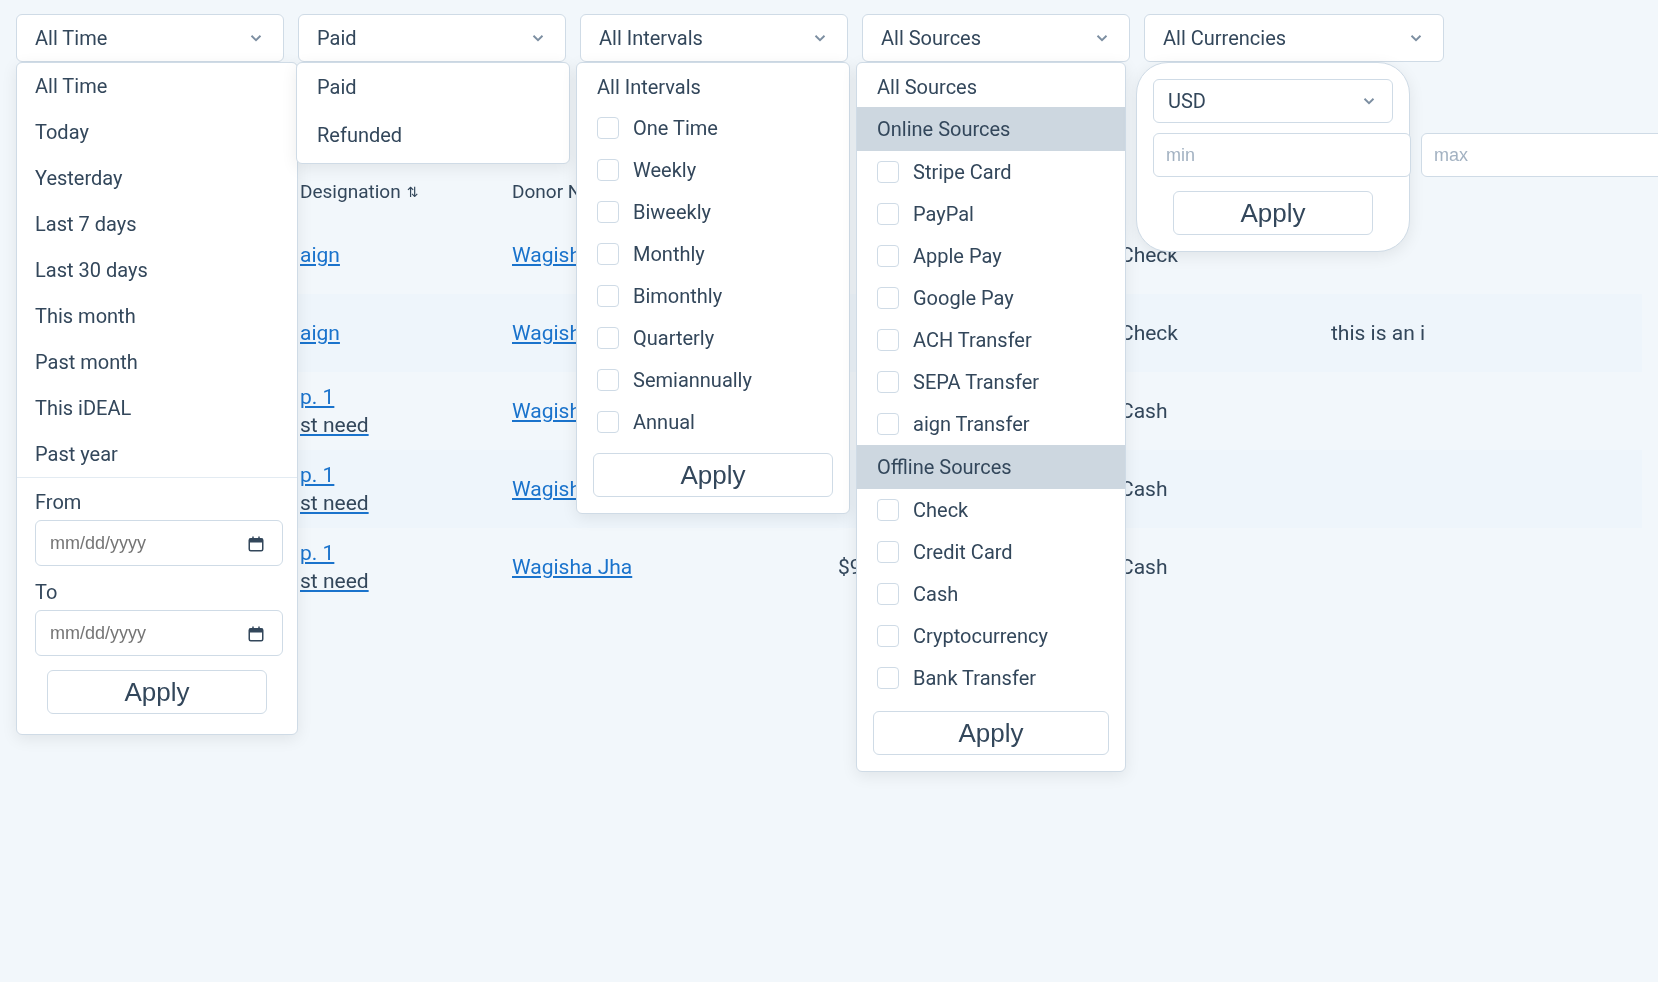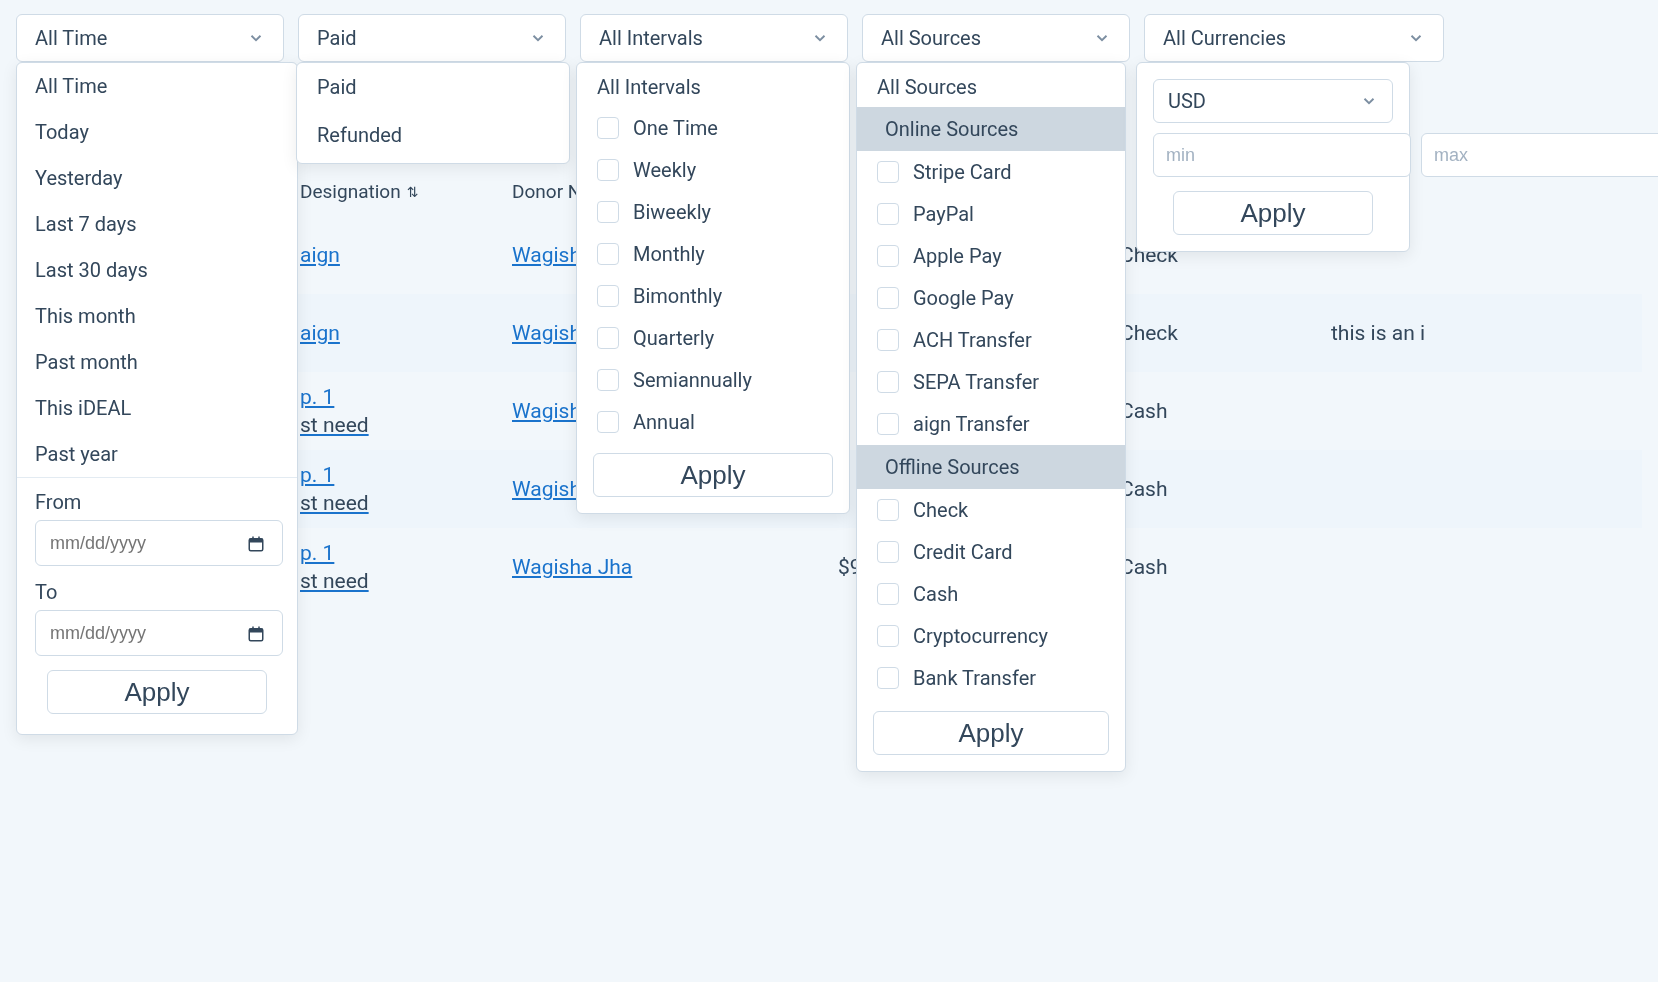--- a/index.html
+++ b/index.html
@@ -126,28 +126,28 @@
     background: #fff;
     flex-shrink: 0;
   }
   #panel-intervals .apply-wrap { padding: 10px 16px 0 16px; }
 
   
   #panel-sources { top: 62px; left: 856px; width: 270px; padding-bottom: 16px; }
   #panel-sources .header-opt { padding: 12px 20px 8px 20px; }
   .group-head {
     background: #cdd7e0;
-    padding: 10px 28px;
+    padding: 10px 20px;
     color: #33475b;
     font-weight: 400;
   }
   #panel-sources .apply-wrap { padding: 12px 16px 0 16px; }
 
   
-  #panel-currency { top: 62px; left: 1136px; width: 274px; padding: 16px; }
+  #panel-currency { top: 62px; left: 1136px; width: 274px; padding: 16px; border-radius: 32px; }
   .currency-select {
     width: 100%;
     height: 44px;
     border: 1px solid #cfdbe6;
     border-radius: 6px;
     display: flex;
     align-items: center;
     justify-content: space-between;
     padding: 0 14px;
     margin-bottom: 10px;

